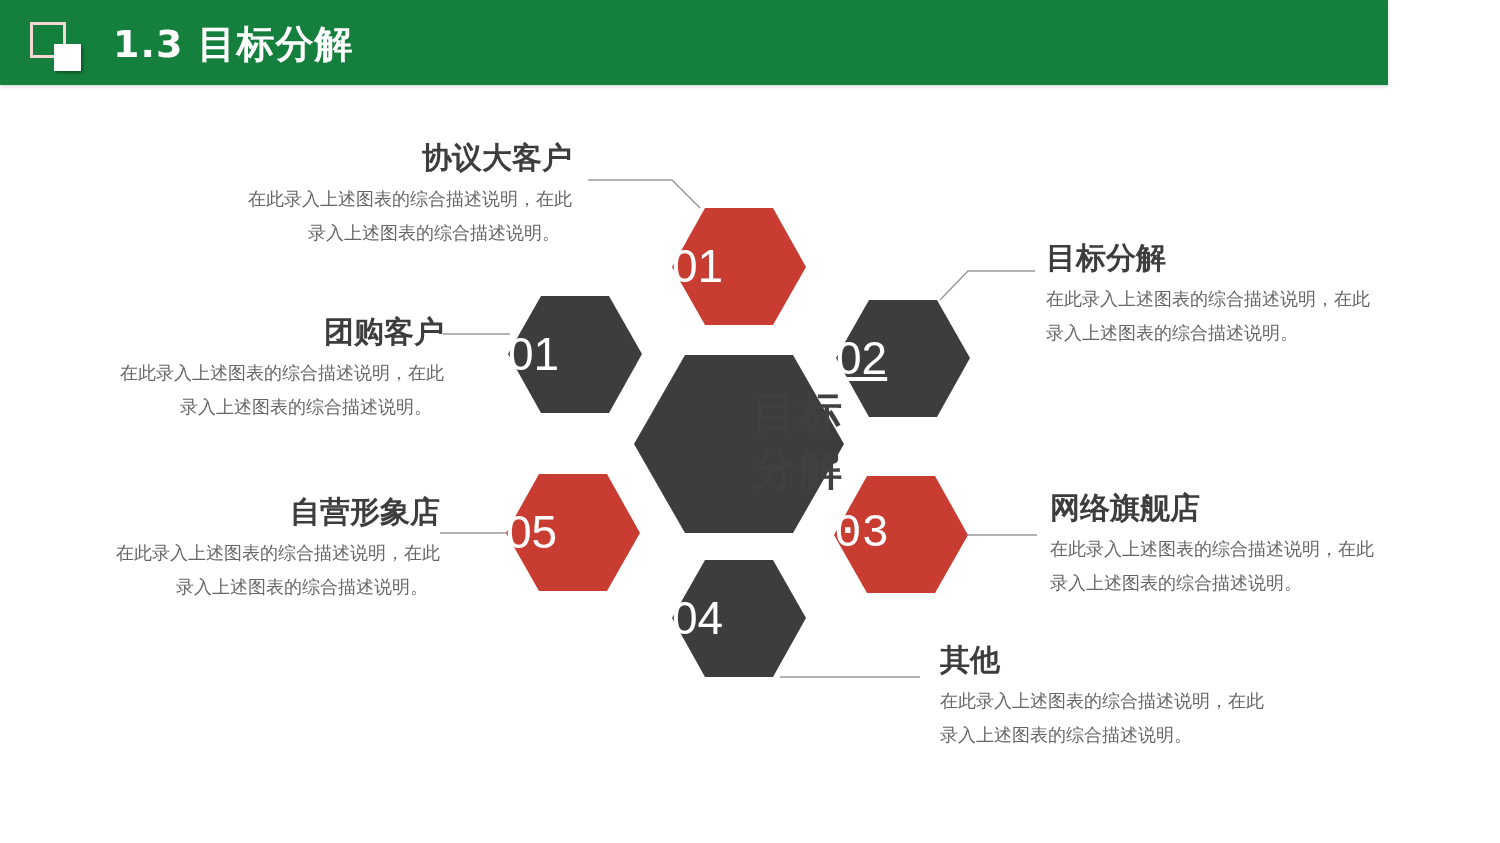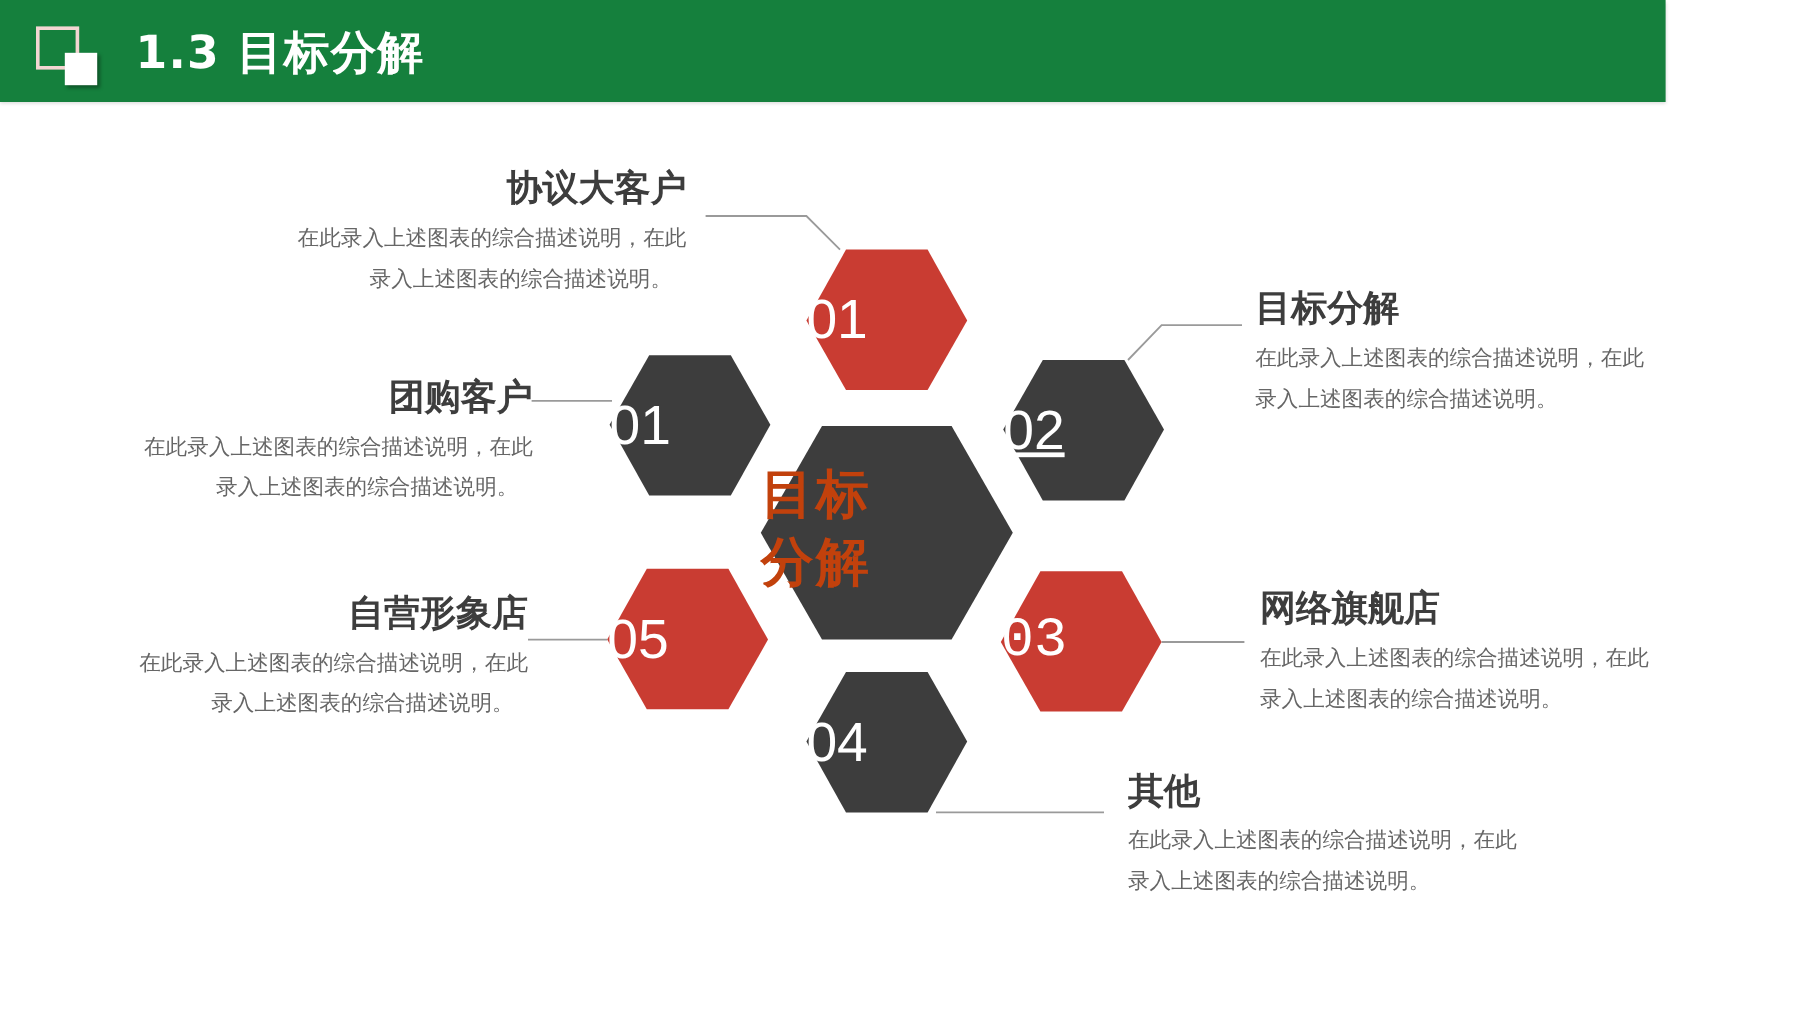--- a/index.html
+++ b/index.html
@@ -27,22 +27,22 @@
       font-size: 38px; font-weight: bold; color: #ffffff; letter-spacing: 1px;
       line-height: 52px;
     }
     svg.diagram { position: absolute; left: 0; top: 0; width: 1500px; height: 843px; }
     .hex-label {
       position: absolute; color: #ffffff; font-family: "Liberation Sans", sans-serif;
       font-size: 46px; text-align: left; width: 134px; line-height: 117px;
     }
     .center-label {
       position: absolute; left: 634px; top: 385px; width: 210px;
-      color: #c2410c; font-weight: bold; font-size: 44px; line-height: 56px;
-      text-align: left; letter-spacing: 2px;
+      color: #404040; font-weight: bold; font-size: 44px; line-height: 56px;
+      text-align: right; letter-spacing: 2px;
     }
     .block { position: absolute; color: #555555; }
     .block .title {
       font-size: 30px; font-weight: bold; color: #3d3d3d; line-height: 40px; margin-bottom: 4px;
     }
     .block .desc { font-size: 18px; line-height: 34px; color: #666666; white-space: nowrap; }
     .block.right { text-align: right; }
     .block.left { text-align: left; }
   </style>
 </head>

